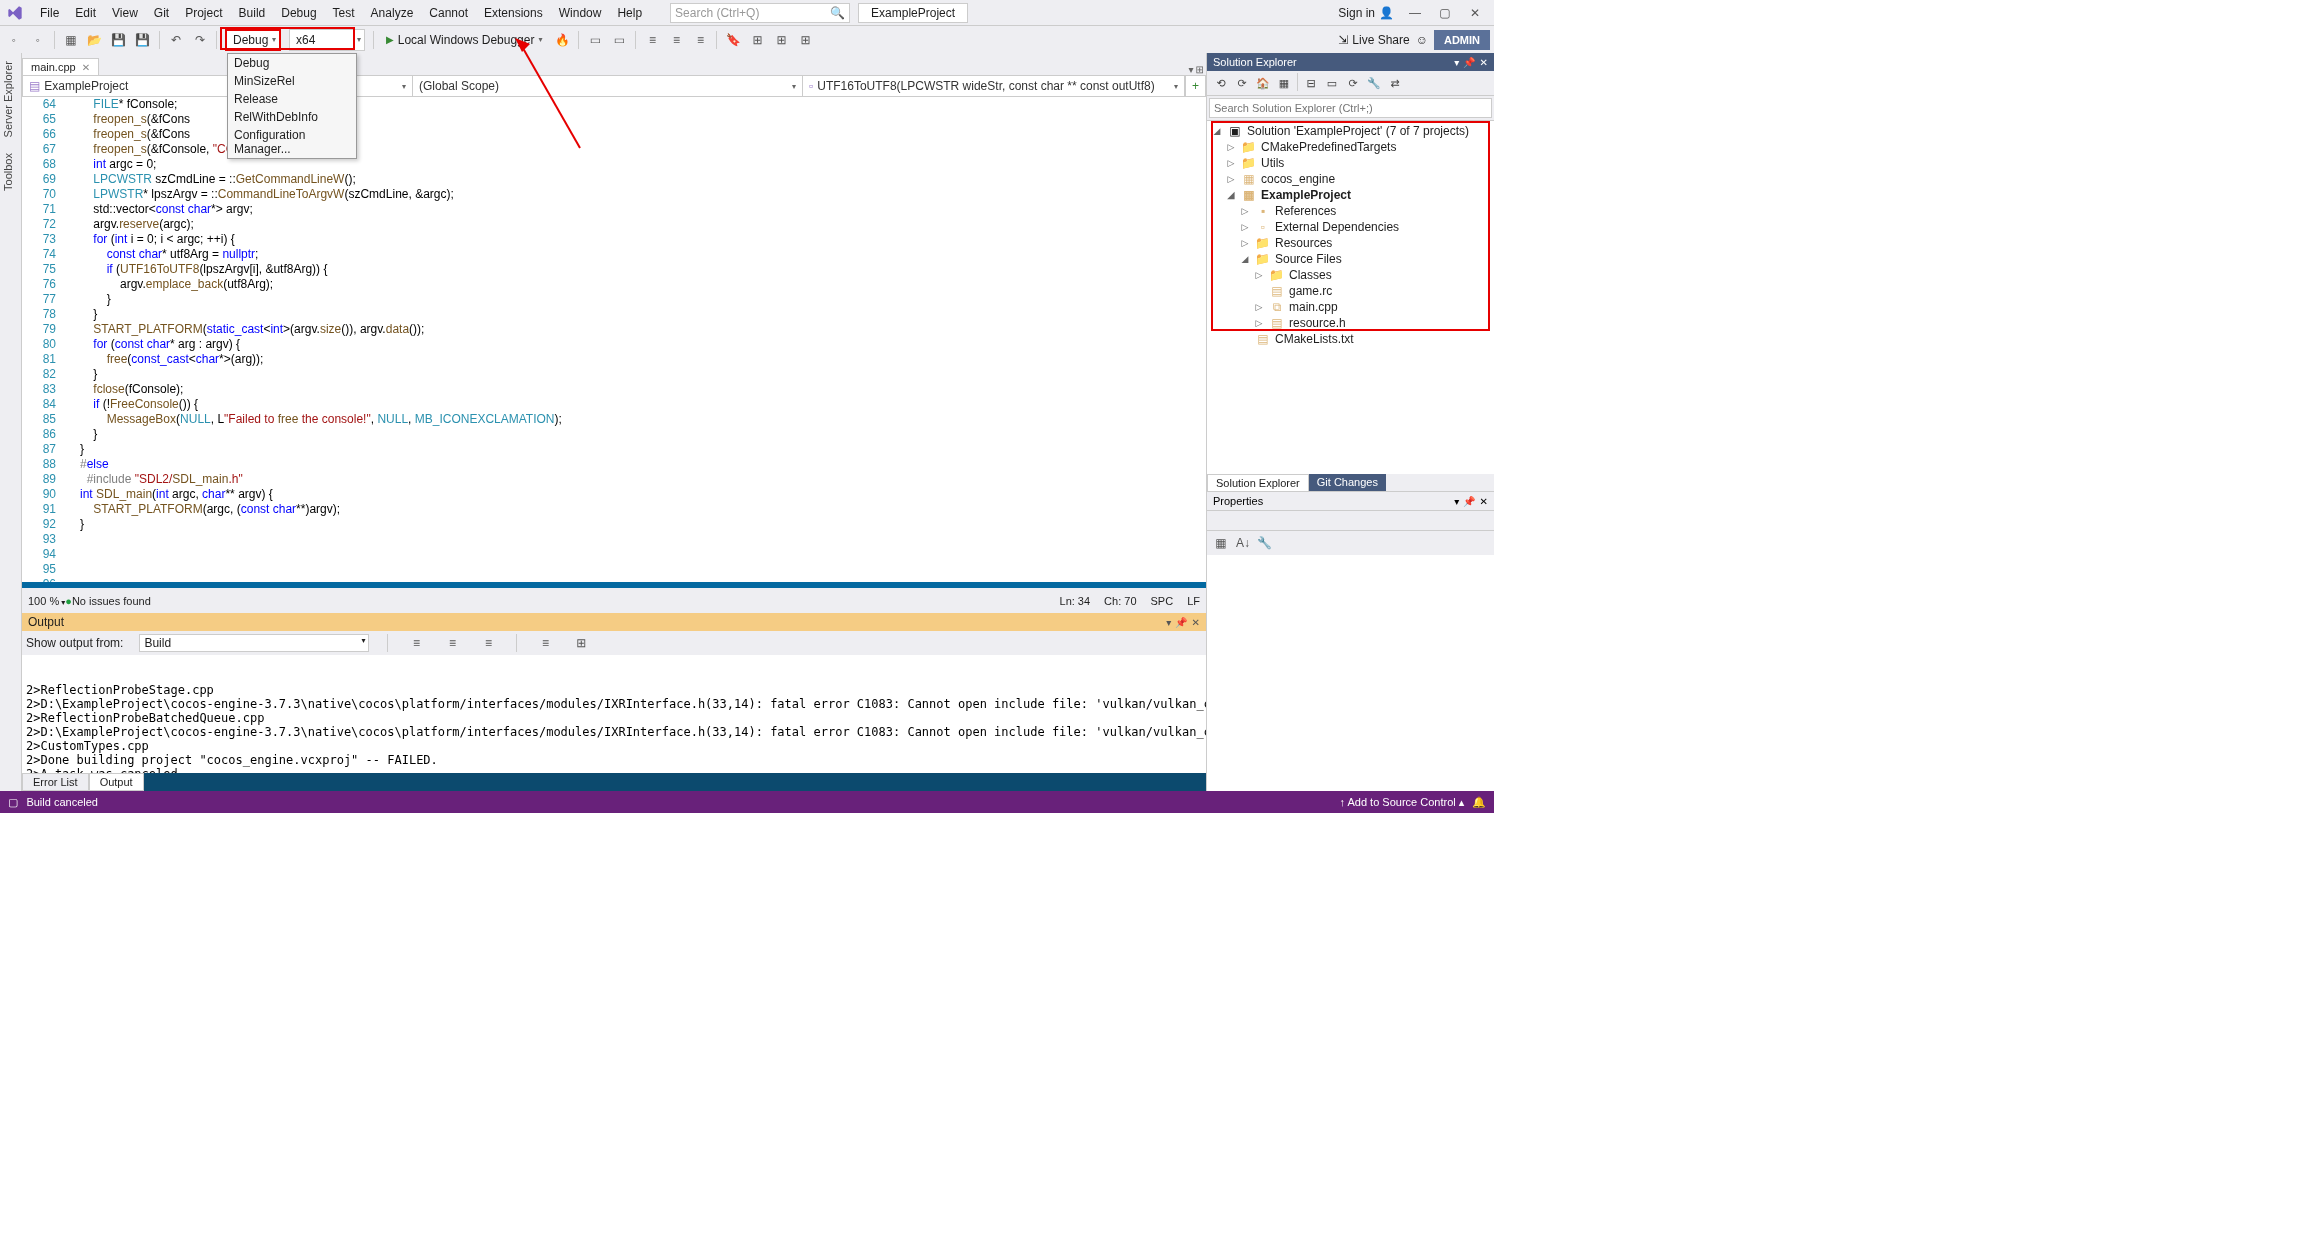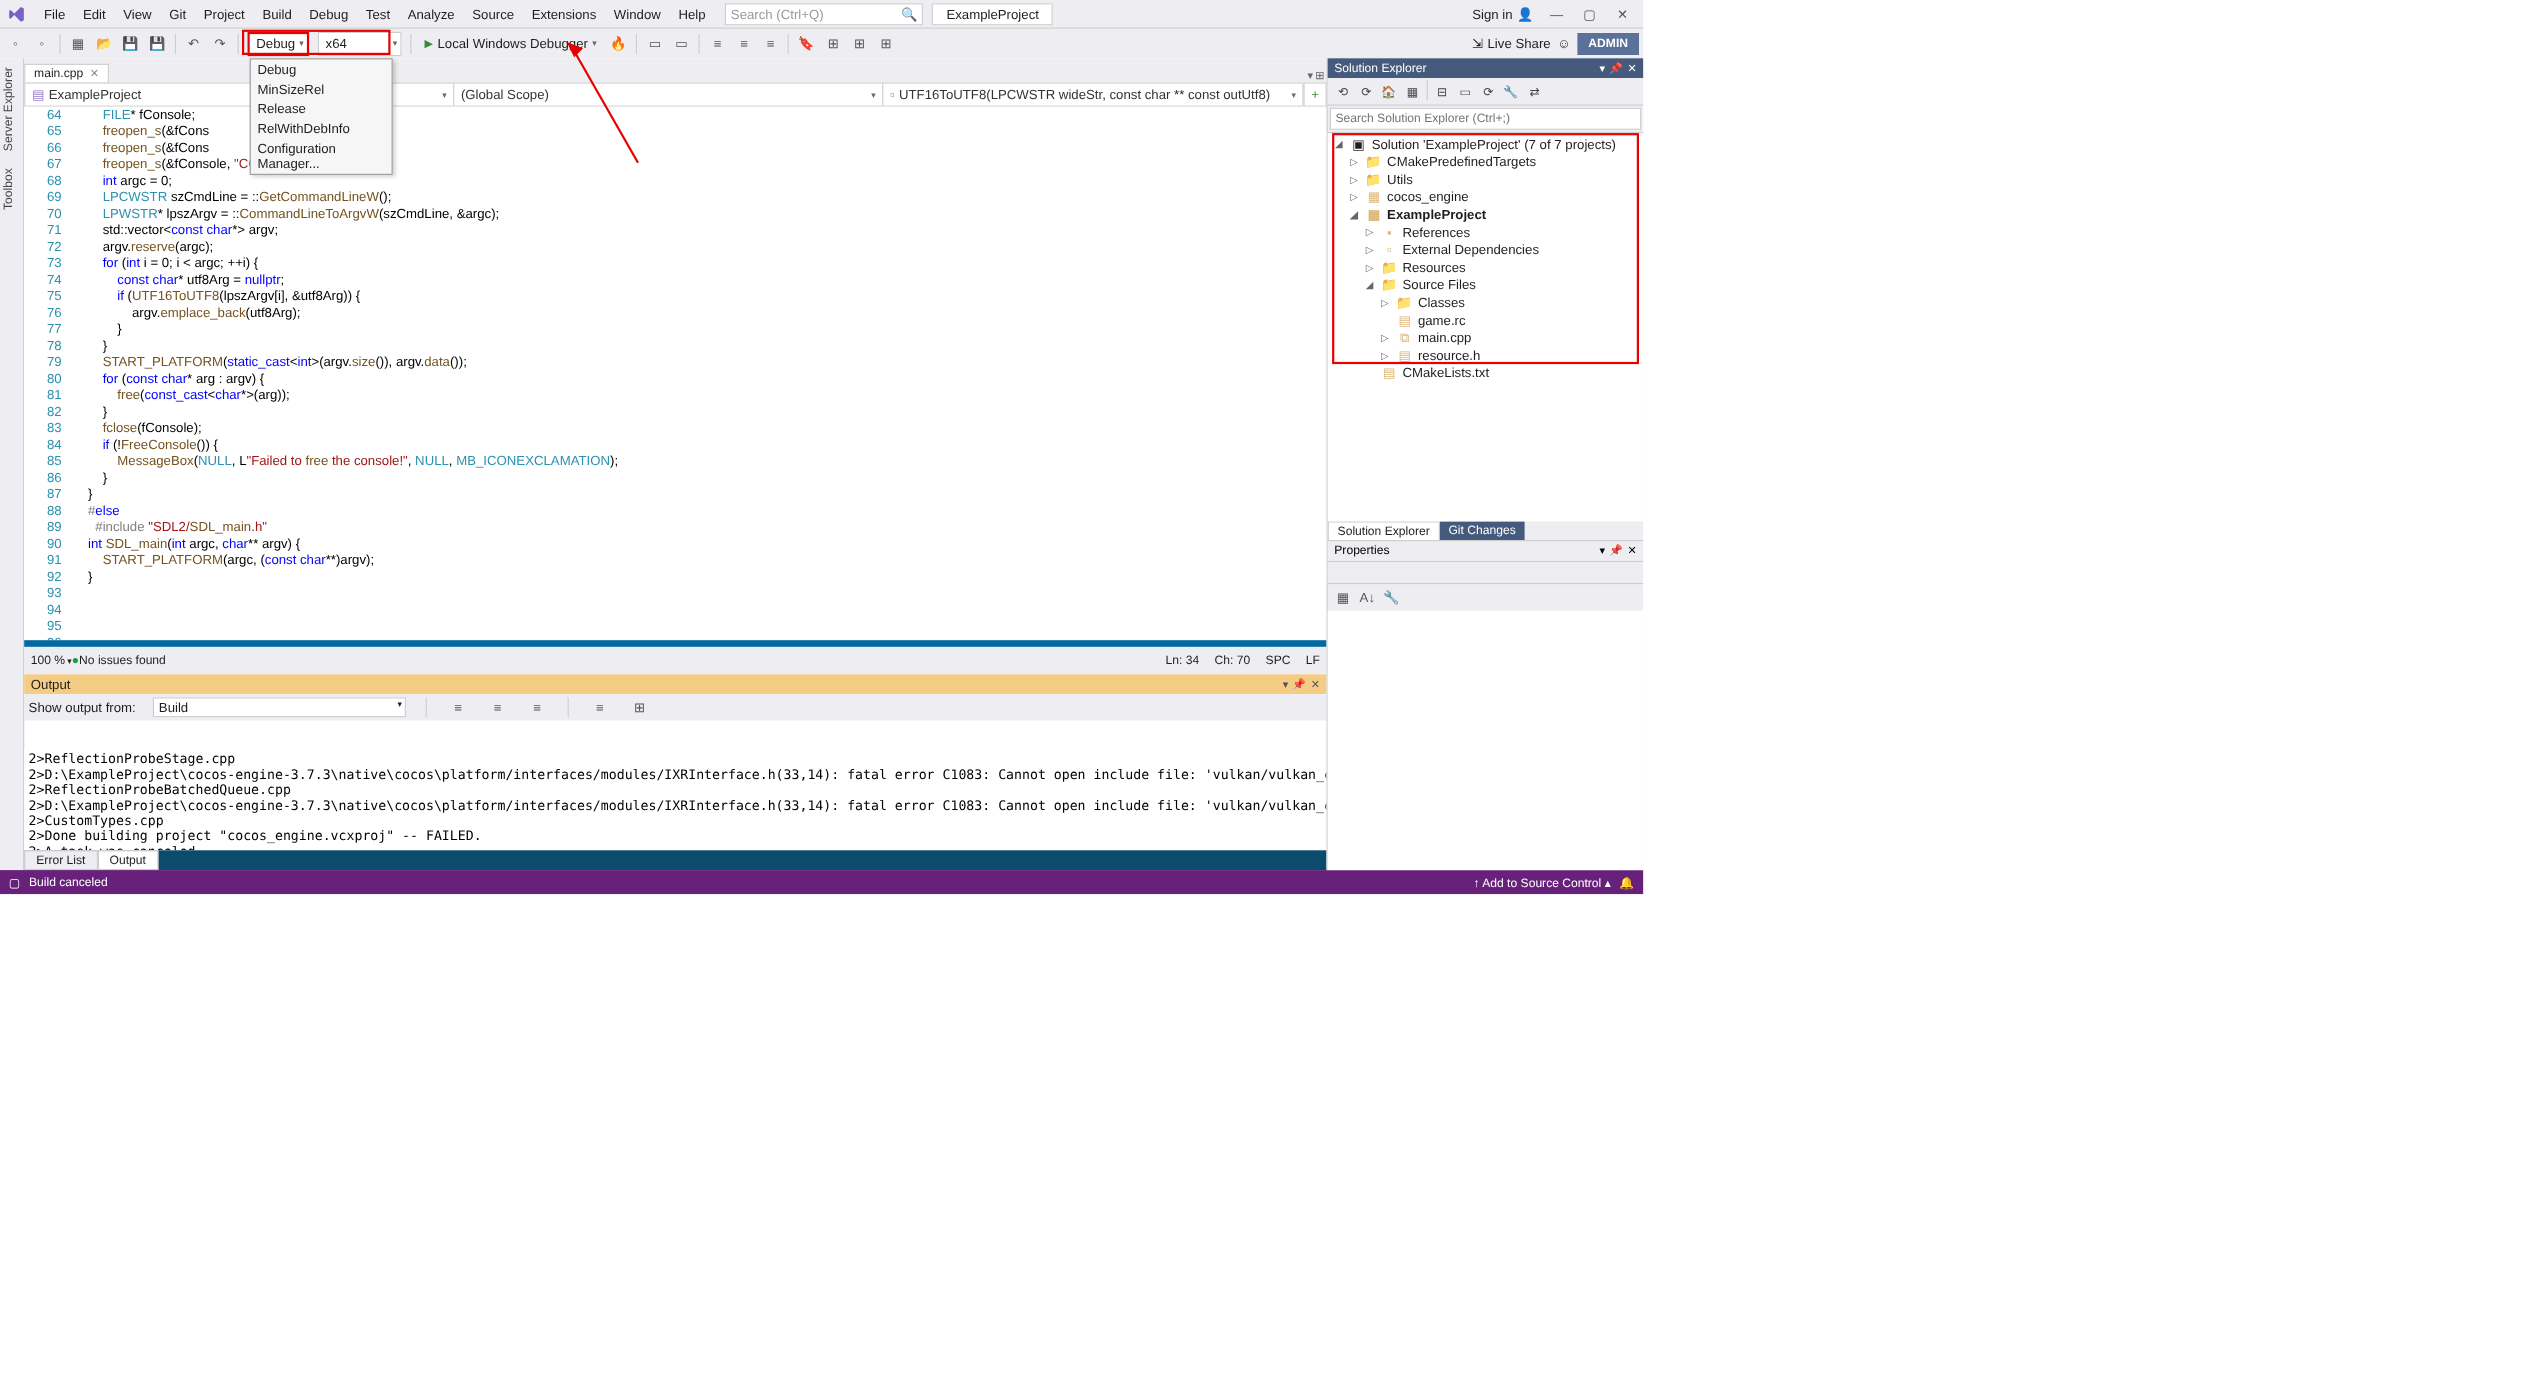--- a/index.html
+++ b/index.html
@@ -5,21 +5,21 @@
 * { margin:0; padding:0; box-sizing:border-box; font-family:"Segoe UI",Arial,sans-serif; }
 body { background:#fff; font-size:12px; color:#1e1e1e; overflow:hidden; width:2304px; height:1253px; position:relative; transform-origin:top left; }
 
 body { width:1494px; height:813px; }
 
 
 .menubar { height:25px; background:#eeeef2; display:flex; align-items:center; padding:0 4px; gap:0; }
 .vs-logo { width:22px; height:22px; display:flex; align-items:center; justify-content:center; margin-right:6px;}
 .vs-logo svg { width:16px; height:16px; }
 .menu-item { padding:3px 8px; cursor:default; }
-.search-box { margin-left:10px; width:180px; height:20px; border:1px solid #ccc; background:#fff; display:flex; align-items:center; padding:0 4px; color:#999;}
+.search-box { margin-left:20px; width:180px; height:20px; border:1px solid #ccc; background:#fff; display:flex; align-items:center; padding:0 4px; color:#999;}
 .search-box .mag { margin-left:auto; color:#666;}
 .proj-box { margin-left:8px; padding:2px 12px; border:1px solid #ccc; background:#fff; }
 .menubar .spacer { flex:1; }
 .signin { padding:2px 6px; display:flex; align-items:center; gap:4px;}
 .win-btn { width:30px; height:20px; display:flex; align-items:center; justify-content:center; color:#555;}
 
 
 .toolbar { height:28px; background:#eeeef2; border-top:1px solid #ccc; display:flex; align-items:center; padding:0 4px; gap:4px; position:relative;}
 .tb-btn { width:20px; height:20px; display:flex; align-items:center; justify-content:center; color:#555; border:1px solid transparent;}
 .tb-sep { width:1px; height:18px; background:#ccc; margin:0 2px;}
@@ -127,21 +127,21 @@
   <div id="menu-items" style="display:flex">
       <div class="menu-item">File</div>
       <div class="menu-item">Edit</div>
       <div class="menu-item">View</div>
       <div class="menu-item">Git</div>
       <div class="menu-item">Project</div>
       <div class="menu-item">Build</div>
       <div class="menu-item">Debug</div>
       <div class="menu-item">Test</div>
       <div class="menu-item">Analyze</div>
-      <div class="menu-item">Source</div>
+      <div class="menu-item">Cannot</div>
       <div class="menu-item">Extensions</div>
       <div class="menu-item">Window</div>
       <div class="menu-item">Help</div>
     </div>
   <div class="search-box">
     <span>Search (Ctrl+Q)</span>
     <span class="mag">🔍</span>
   </div>
   <div class="proj-box">ExampleProject</div>
   <div class="spacer"></div>

